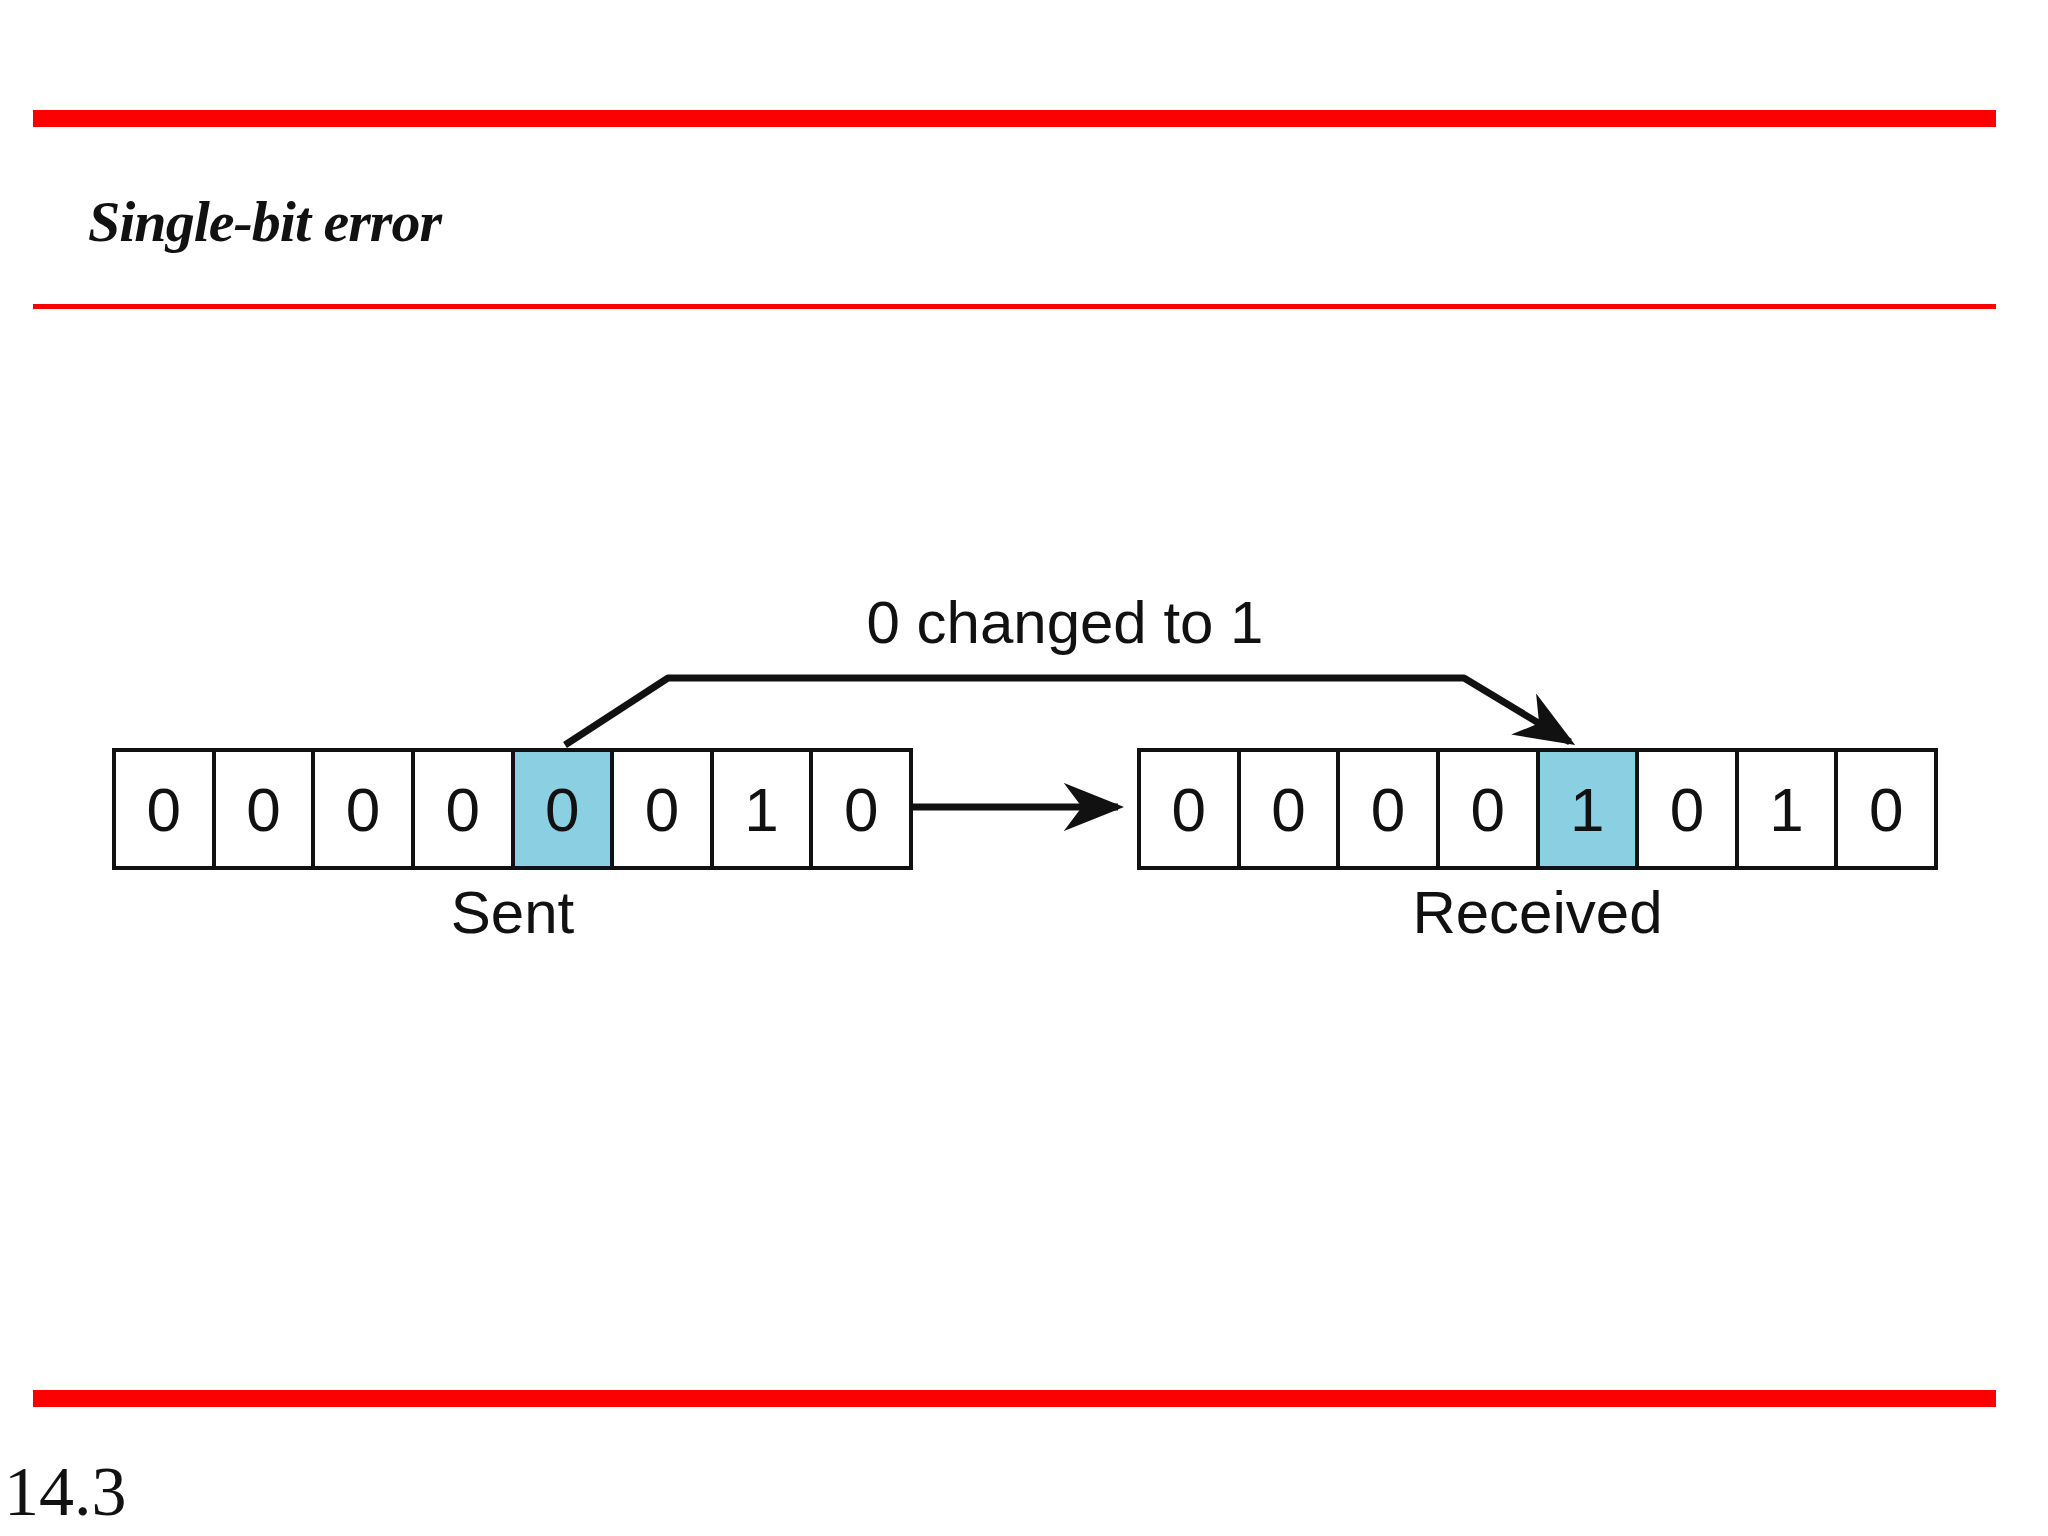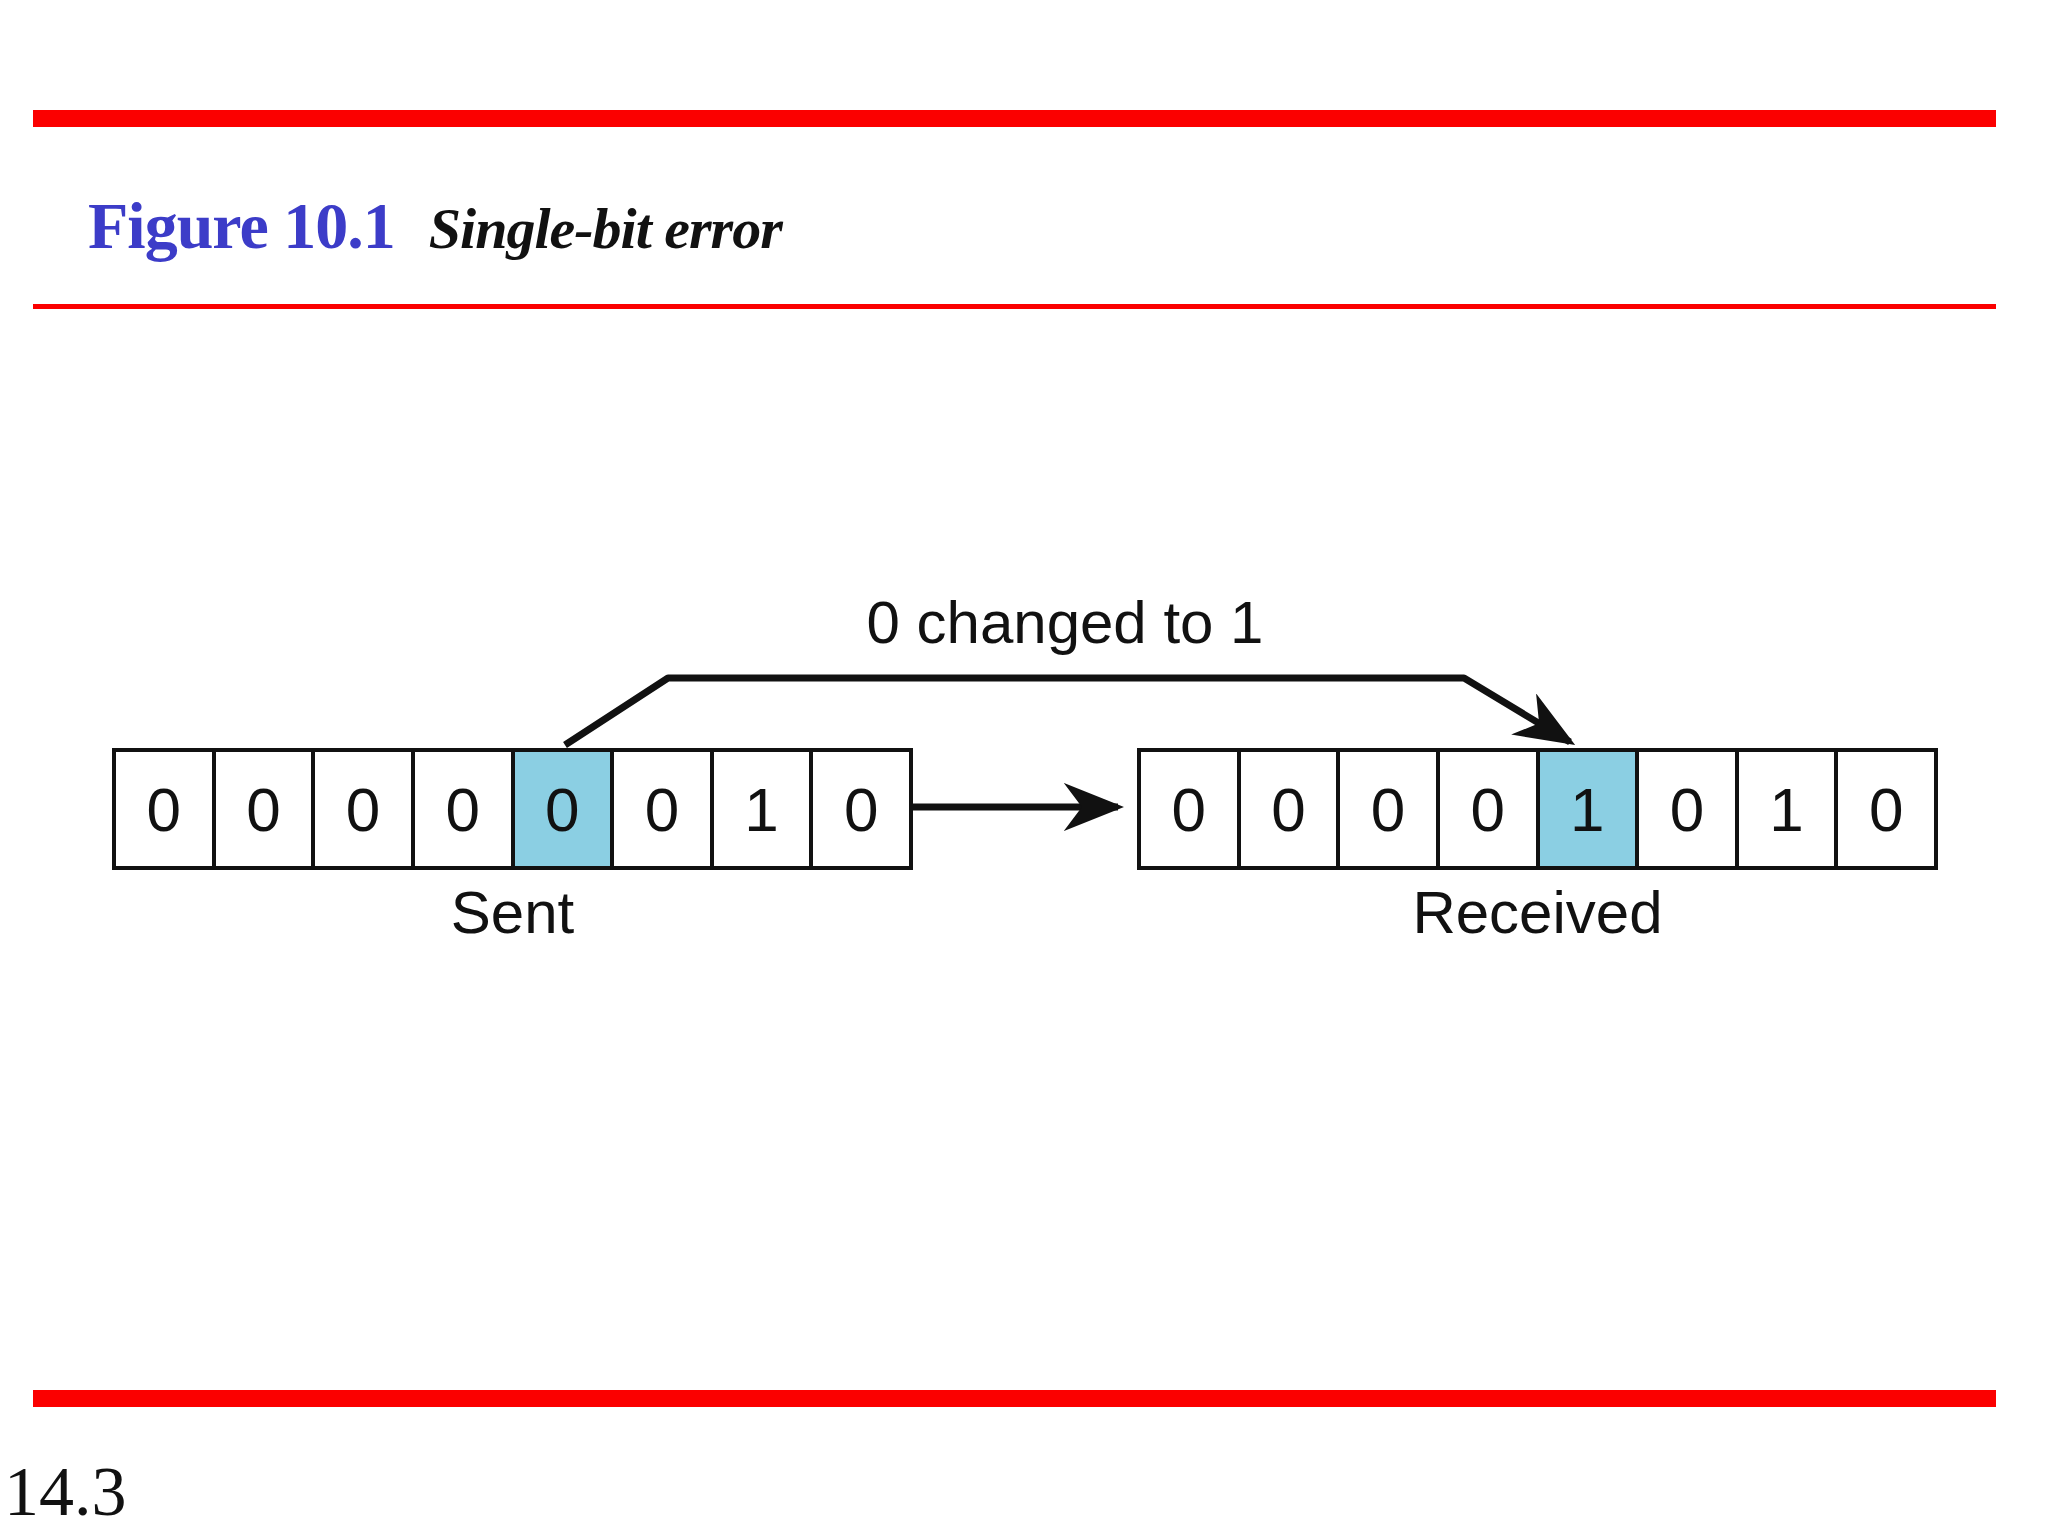--- a/index.html
+++ b/index.html
@@ -131,21 +131,20 @@
   }
 </style>
 </head>
 <body>
 
 <div class="page">
 
   <div class="bar bar-top"></div>
 
   <div class="title-row">
-    <span class="fig-label">Figure 10.1</span>
     <span class="fig-title">Single-bit error</span>
   </div>
 
   <div class="rule-thin"></div>
 
   <div class="annotation">0 changed to 1</div>
 
   <div class="bits bits-sent">
     <div class="cell">0</div>
     <div class="cell">0</div>

